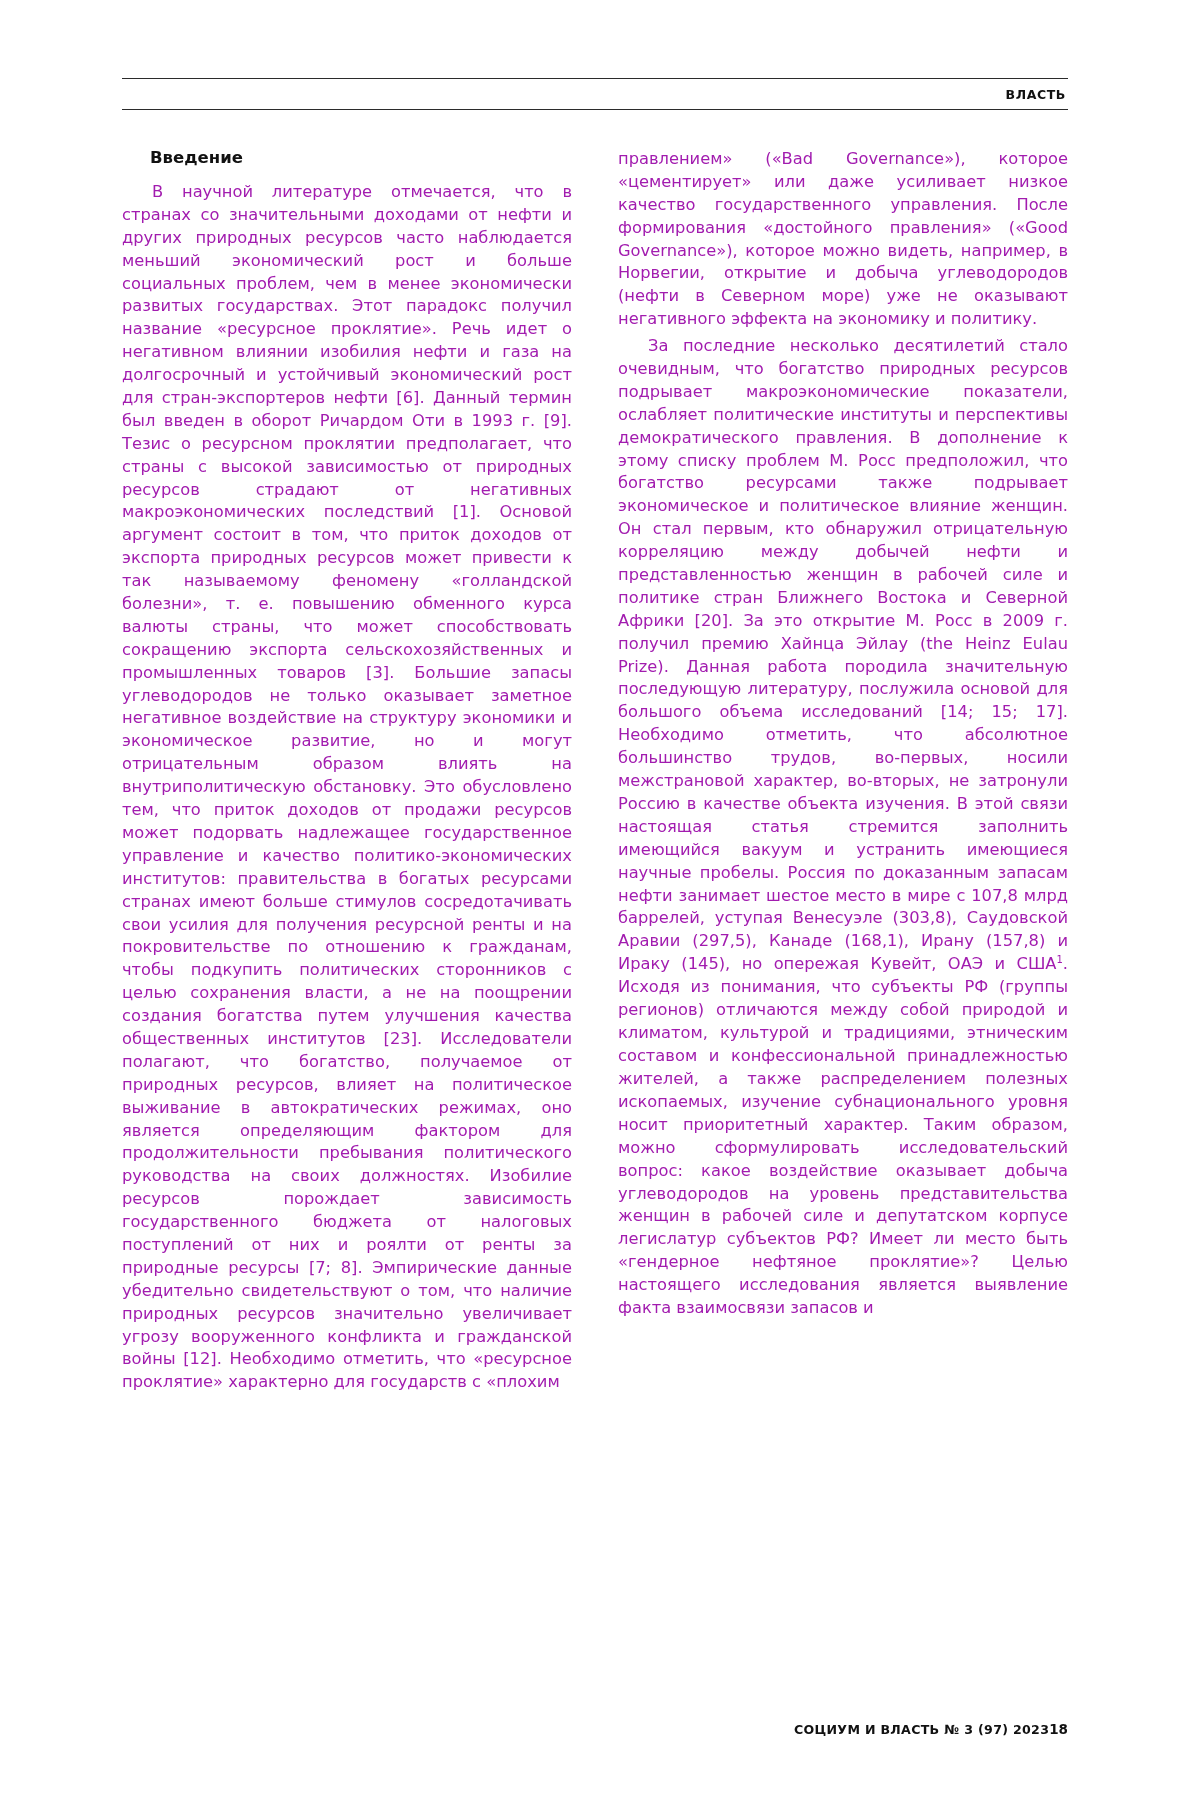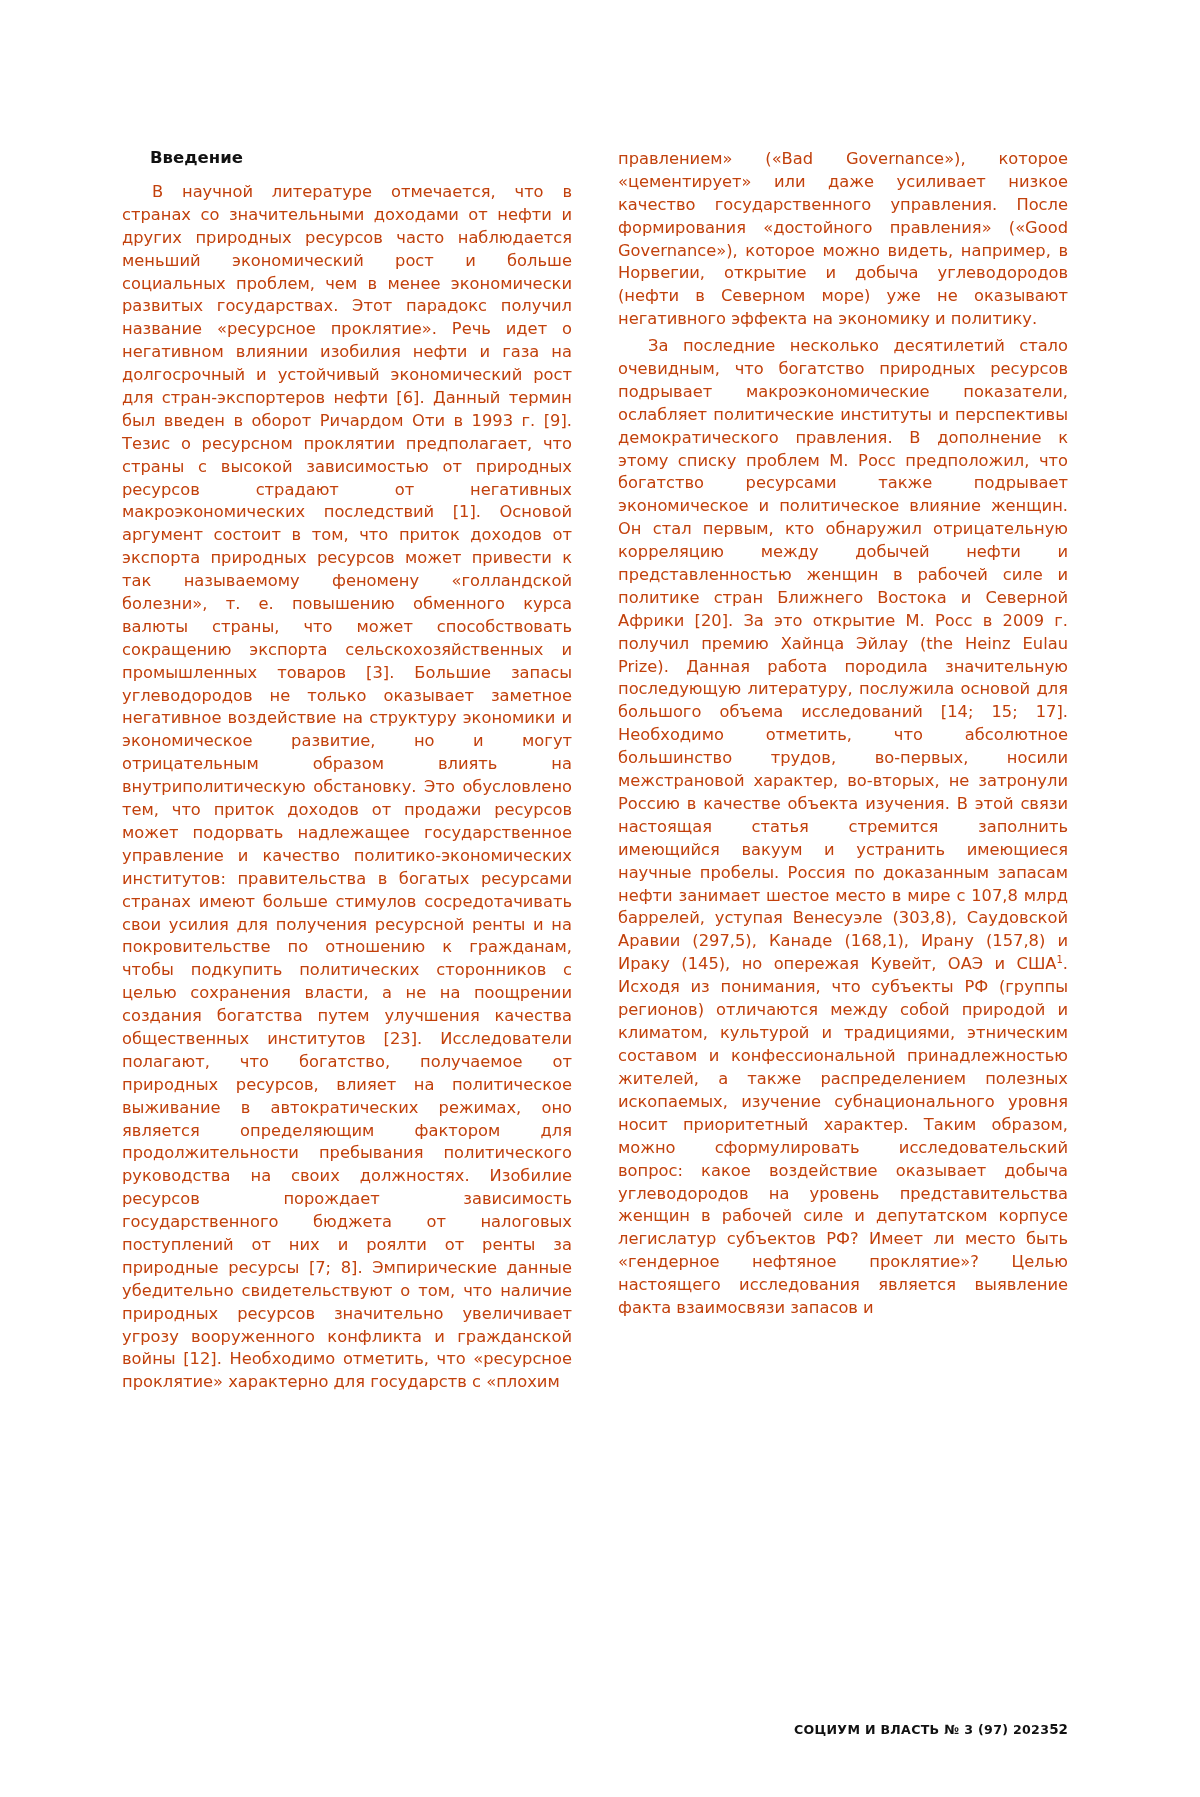--- a/index.html
+++ b/index.html
@@ -64,21 +64,21 @@
     margin: 0 0 14px 28px;
     color: #111;
   }
   p.body {
     margin: 0;
     font-size: 16.3px;
     line-height: 1.405;
     text-align: justify;
     text-justify: inter-word;
     hyphens: manual;
-    color: #c2410c;
+    color: #a21caf;
   }
   p.body.indent {
     text-indent: 30px;
   }
   p.body + p.body {
     margin-top: 4px;
   }
 
   
   .footnote-wrap {
@@ -128,36 +128,41 @@
   sup.fn-ref {
     font-size: 10px;
     vertical-align: super;
   }
 </style>
 </head>
 <body>
 
 <div class="page">
 
+  <div class="header">
+    <div class="header-rule-top"></div>
+    <div class="header-label">ВЛАСТЬ</div>
+    <div class="header-rule-bottom"></div>
+  </div>
 
   <div class="columns">
 
     <div class="col">
       <h2 class="section-title">Введение</h2>
       <p class="body indent">В научной литературе отмечается, что в странах со значительными доходами от нефти и других природных ресурсов часто наблюдается меньший экономический рост и больше социальных проблем, чем в менее экономически развитых государствах. Этот парадокс получил название «ресурсное проклятие». Речь идет о негативном влиянии изобилия нефти и газа на долгосрочный и устойчивый экономический рост для стран-экспортеров нефти [6]. Данный термин был введен в оборот Ричардом Оти в 1993 г. [9]. Тезис о ресурсном проклятии предполагает, что страны с высокой зависимостью от природных ресурсов страдают от негативных макроэкономических последствий [1]. Основой аргумент состоит в том, что приток доходов от экспорта природных ресурсов может привести к так называемому феномену «голландской болезни», т. е. повышению обменного курса валюты страны, что может способствовать сокращению экспорта сельскохозяйственных и промышленных товаров [3]. Большие запасы углеводородов не только оказывает заметное негативное воздействие на структуру экономики и экономическое развитие, но и могут отрицательным образом влиять на внутриполитическую обстановку. Это обусловлено тем, что приток доходов от продажи ресурсов может подорвать надлежащее государственное управление и качество политико-экономических институтов: правительства в богатых ресурсами странах имеют больше стимулов сосредотачивать свои усилия для получения ресурсной ренты и на покровительстве по отношению к гражданам, чтобы подкупить политических сторонников с целью сохранения власти, а не на поощрении создания богатства путем улучшения качества общественных институтов [23]. Исследователи полагают, что богатство, получаемое от природных ресурсов, влияет на политическое выживание в автократических режимах, оно является определяющим фактором для продолжительности пребывания политического руководства на своих должностях. Изобилие ресурсов порождает зависимость государственного бюджета от налоговых поступлений от них и роялти от ренты за природные ресурсы [7; 8]. Эмпирические данные убедительно свидетельствуют о том, что наличие природных ресурсов значительно увеличивает угрозу вооруженного конфликта и гражданской войны [12]. Необходимо отметить, что «ресурсное проклятие» характерно для государств с «плохим</p>
     </div>
 
     <div class="col">
       <p class="body">правлением» («Bad Governance»), которое «цементирует» или даже усиливает низкое качество государственного управления. После формирования «достойного правления» («Good Governance»), которое можно видеть, например, в Норвегии, открытие и добыча углеводородов (нефти в Северном море) уже не оказывают негативного эффекта на экономику и политику.</p>
       <p class="body indent">
         <span>За последние несколько десятилетий стало очевидным, что богатство природных ресурсов подрывает макроэкономические показатели, ослабляет политические институты и перспективы демократического правления. В дополнение к этому списку проблем М. Росс предположил, что богатство ресурсами также подрывает экономическое и политическое влияние женщин. Он стал первым, кто обнаружил отрицательную корреляцию между добычей нефти и представленностью женщин в рабочей силе и политике стран Ближнего Востока и Северной Африки [20]. За это открытие М. Росс в 2009 г. получил премию Хайнца Эйлау (the Heinz Eulau Prize). Данная работа породила значительную последующую литературу, послужила основой для большого объема исследований [14; 15; 17]. Необходимо отметить, что абсолютное большинство трудов, во-первых, носили межстрановой характер, во-вторых, не затронули Россию в качестве объекта изучения. В этой связи настоящая статья стремится заполнить имеющийся вакуум и устранить имеющиеся научные пробелы. Россия по доказанным запасам нефти занимает шестое место в мире с 107,8 млрд баррелей, уступая Венесуэле (303,8), Саудовской Аравии (297,5), Канаде (168,1), Ирану (157,8) и Ираку (145), но опережая Кувейт, ОАЭ и США</span><sup class="fn-ref">1</sup><span>. Исходя из понимания, что субъекты РФ (группы регионов) отличаются между собой природой и климатом, культурой и традициями, этническим составом и конфессиональной принадлежностью жителей, а также распределением полезных ископаемых, изучение субнационального уровня носит приоритетный характер. Таким образом, можно сформулировать исследовательский вопрос: какое воздействие оказывает добыча углеводородов на уровень представительства женщин в рабочей силе и депутатском корпусе легислатур субъектов РФ? Имеет ли место быть «гендерное нефтяное проклятие»? Целью настоящего исследования является выявление факта взаимосвязи запасов и</span>
       </p>
 
     </div>
 
   </div>
 
   <div class="footer">
     <div class="footer-journal">СОЦИУМ И ВЛАСТЬ № 3 (97) 2023</div>
-    <div class="footer-page">52</div>
+    <div class="footer-page">18</div>
   </div>
 
 </div>
 
 </body></html>

